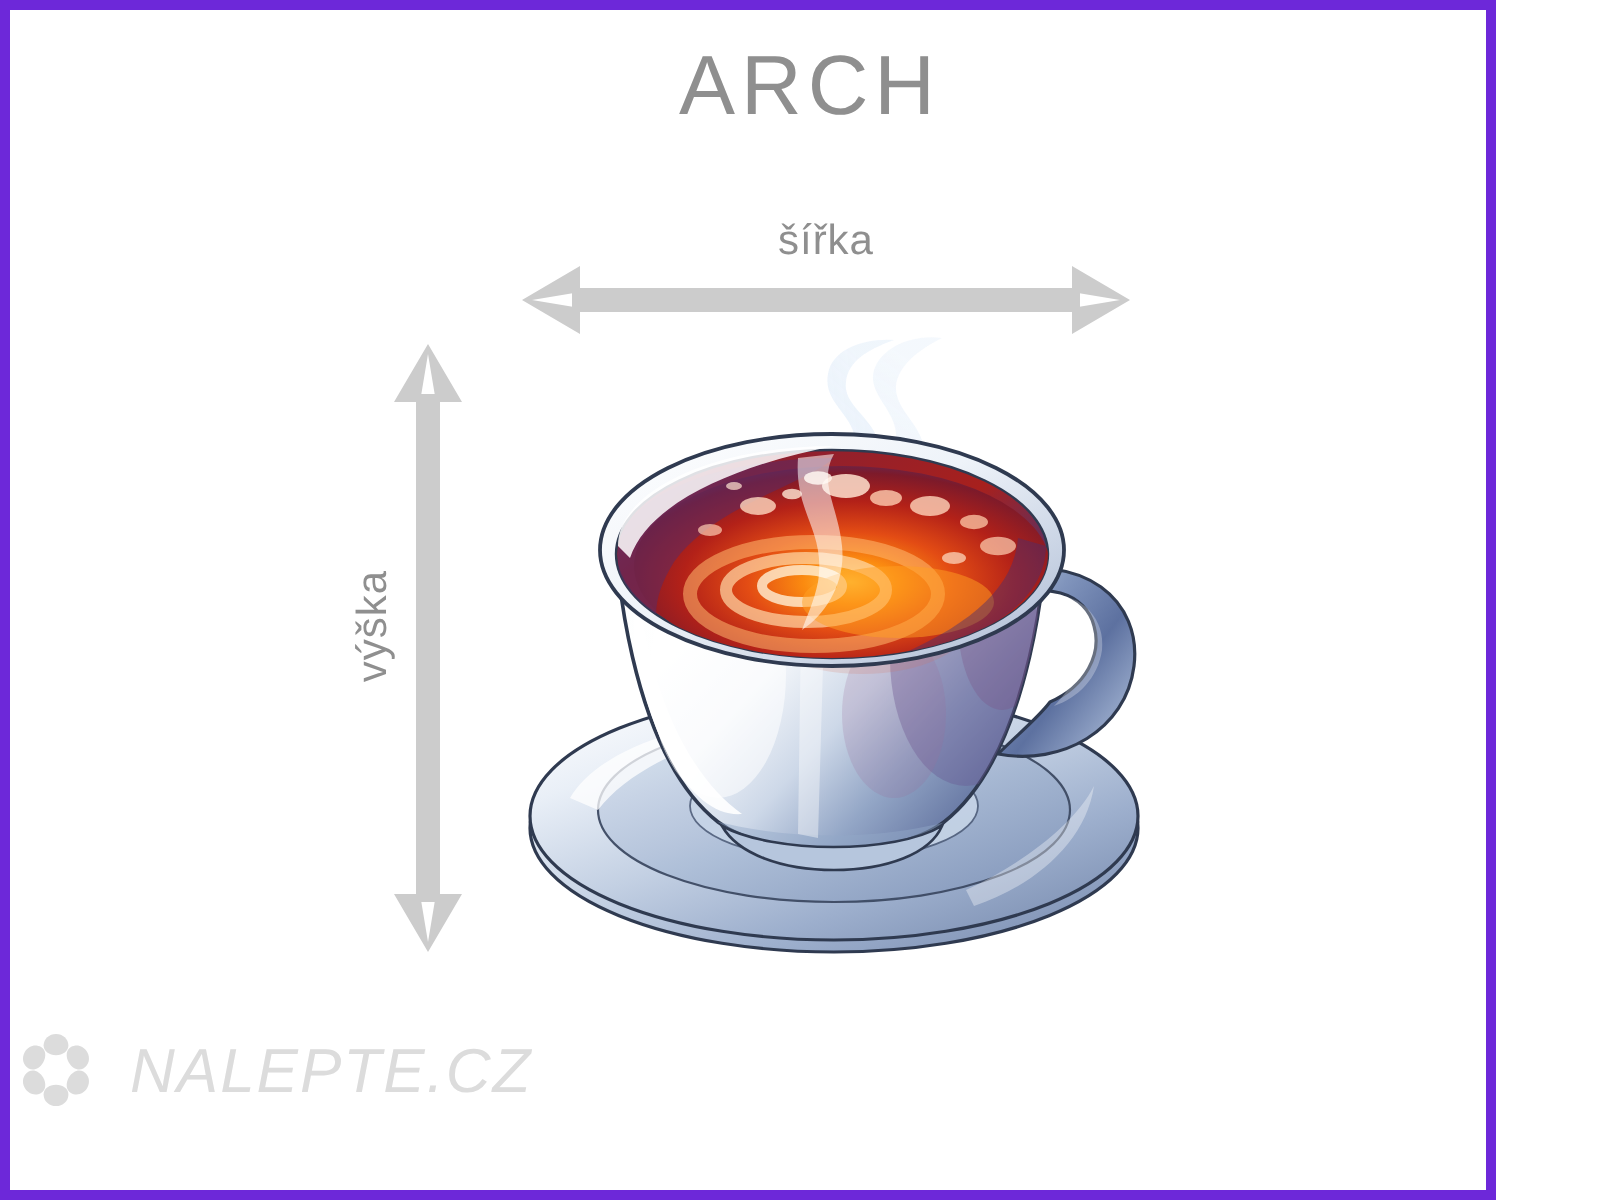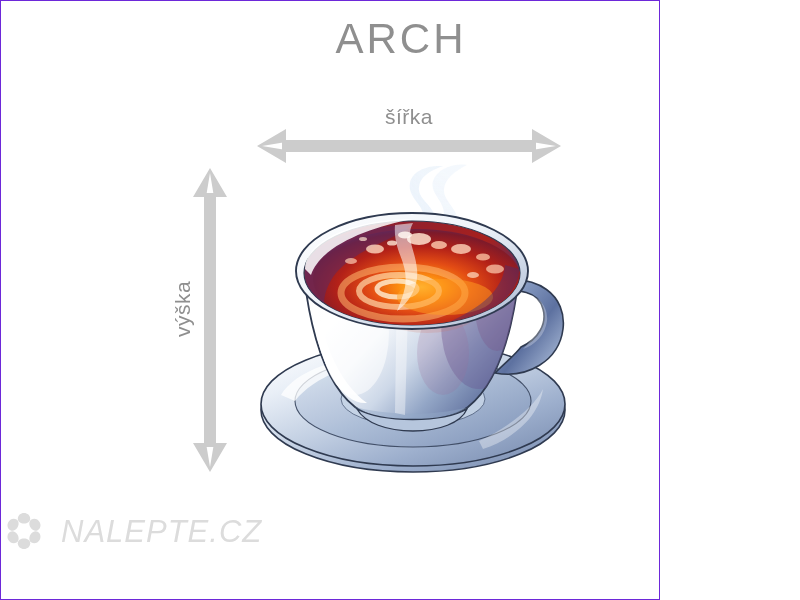--- a/index.html
+++ b/index.html
@@ -3,27 +3,27 @@
 <meta charset="utf-8">
 <title>Product dimension diagram</title>
 <style>
   html, body {
     margin: 0;
     padding: 0;
     background: #ffffff;
   }
   #stage {
     position: relative;
-    width: 660px;
+    width: 748px;
     height: 600px;
     background: #ffffff;
     overflow: hidden;
     font-family: "Liberation Sans", sans-serif;
     box-sizing: border-box;
-    border: 1px solid #6d28d9;
+    border: 5px solid #6d28d9;
   }
 
   
   .title {
     position: absolute;
     top: 14px;
     left: 0;
     width: 800px;
     text-align: center;
     font-size: 42px;

